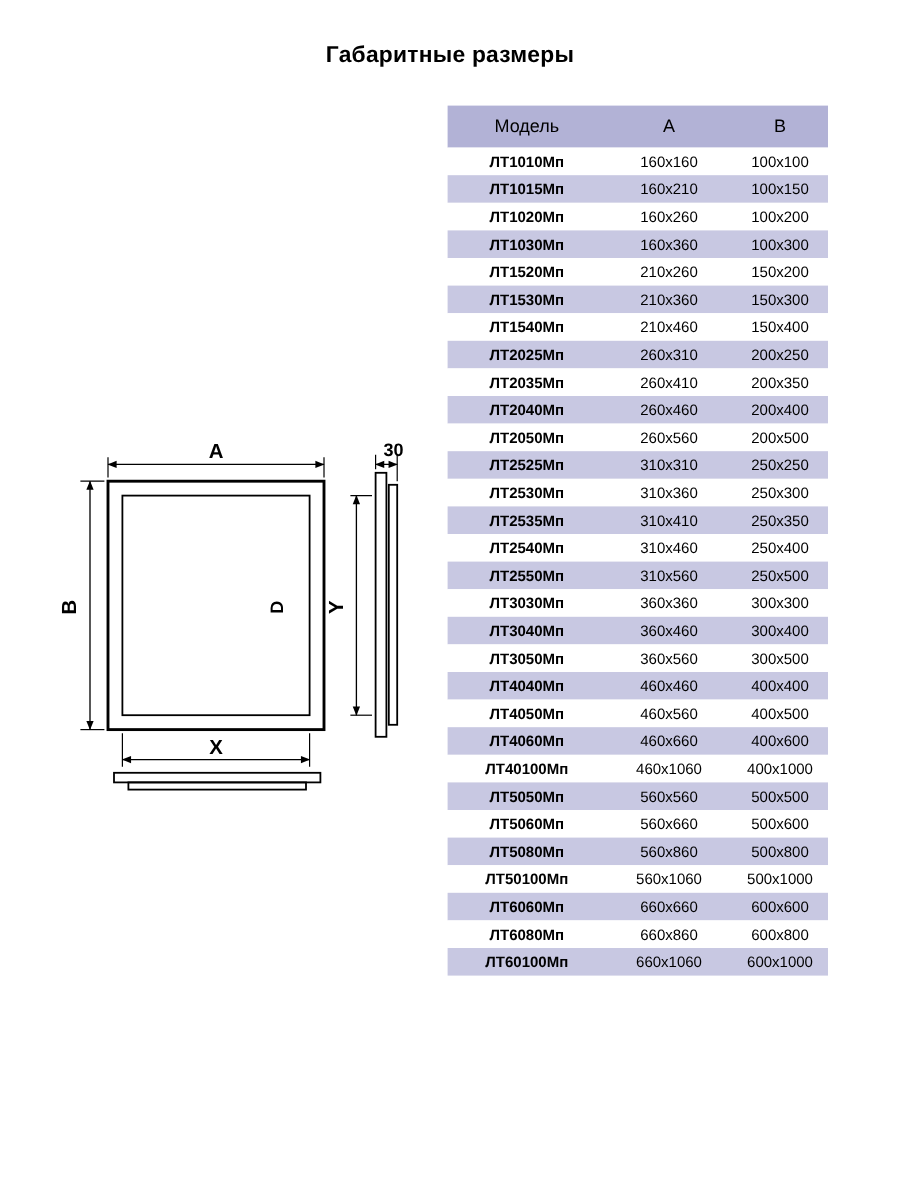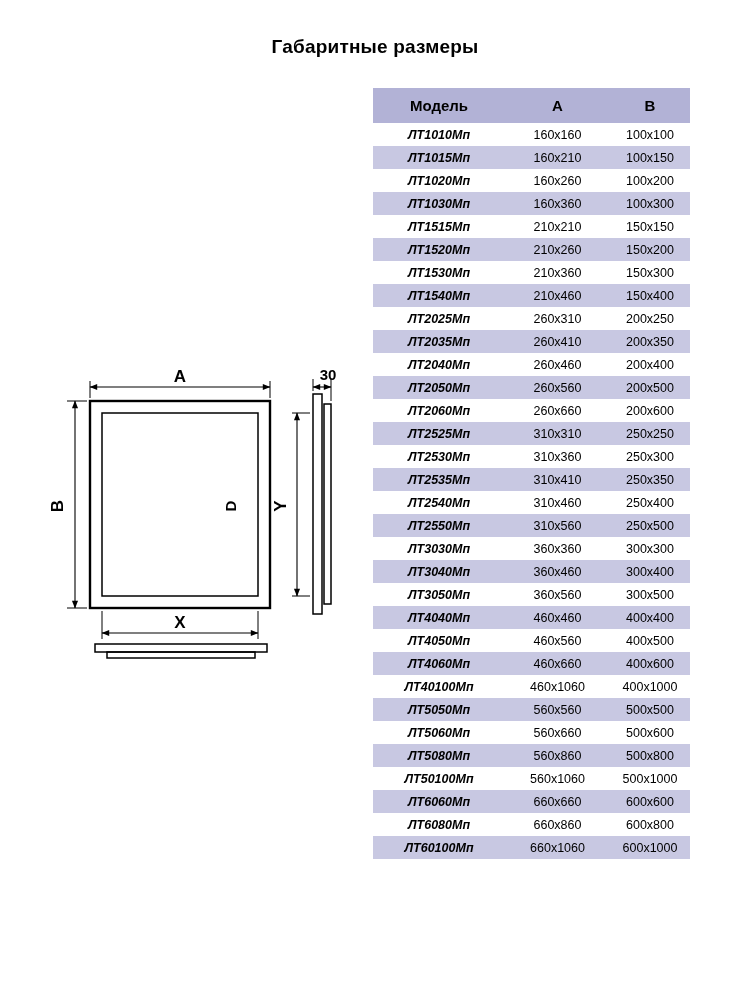--- a/index.html
+++ b/index.html
@@ -15,28 +15,28 @@
     position: absolute; top: 36px; left: 0; width: 750px;
     text-align: center; font-size: 19px; font-weight: bold; letter-spacing: .2px;
   }
 
   
   table.size-table {
     position: absolute; left: 373px; top: 88px; width: 317px;
     border-collapse: collapse; table-layout: fixed;
   }
   .size-table th {
-    background: #b2b2d6; height: 35px; font-size: 15px; font-weight: bold;
+    background: #b2b2d6; height: 35px; font-size: 15px; font-weight: normal;
     text-align: center; vertical-align: middle;
   }
   .size-table td {
     height: 23px; font-size: 12.5px; text-align: center; vertical-align: middle;
     padding: 0; white-space: nowrap;
   }
-  .size-table td.model { font-weight: bold; font-style: italic; }
+  .size-table td.model { font-weight: bold; }
   .size-table tbody tr:nth-child(even) { background: #c8c8e2; }
   .size-table tbody tr:nth-child(odd)  { background: #ffffff; }
 
   
   svg.diagram { position: absolute; left: 40px; top: 356px; }
   .draw  { fill: none; stroke: #000; }
   .thick { stroke-width: 2.4; }
   .mid   { stroke-width: 1.5; }
   .dim   { stroke: #000; stroke-width: 1.1; fill: none; }
   .ext   { stroke: #000; stroke-width: 1;   fill: none; }
@@ -138,25 +138,20 @@
           <td class="model">ЛТ1020Мп</td>
           <td>160x260</td>
           <td>100x200</td>
         </tr>
         <tr>
           <td class="model">ЛТ1030Мп</td>
           <td>160x360</td>
           <td>100x300</td>
         </tr>
         <tr>
-          <td class="model">ЛТ1515Мп</td>
-          <td>210x210</td>
-          <td>150x150</td>
-        </tr>
-        <tr>
           <td class="model">ЛТ1520Мп</td>
           <td>210x260</td>
           <td>150x200</td>
         </tr>
         <tr>
           <td class="model">ЛТ1530Мп</td>
           <td>210x360</td>
           <td>150x300</td>
         </tr>
         <tr>
@@ -178,25 +173,20 @@
           <td class="model">ЛТ2040Мп</td>
           <td>260x460</td>
           <td>200x400</td>
         </tr>
         <tr>
           <td class="model">ЛТ2050Мп</td>
           <td>260x560</td>
           <td>200x500</td>
         </tr>
         <tr>
-          <td class="model">ЛТ2060Мп</td>
-          <td>260x660</td>
-          <td>200x600</td>
-        </tr>
-        <tr>
           <td class="model">ЛТ2525Мп</td>
           <td>310x310</td>
           <td>250x250</td>
         </tr>
         <tr>
           <td class="model">ЛТ2530Мп</td>
           <td>310x360</td>
           <td>250x300</td>
         </tr>
         <tr>

